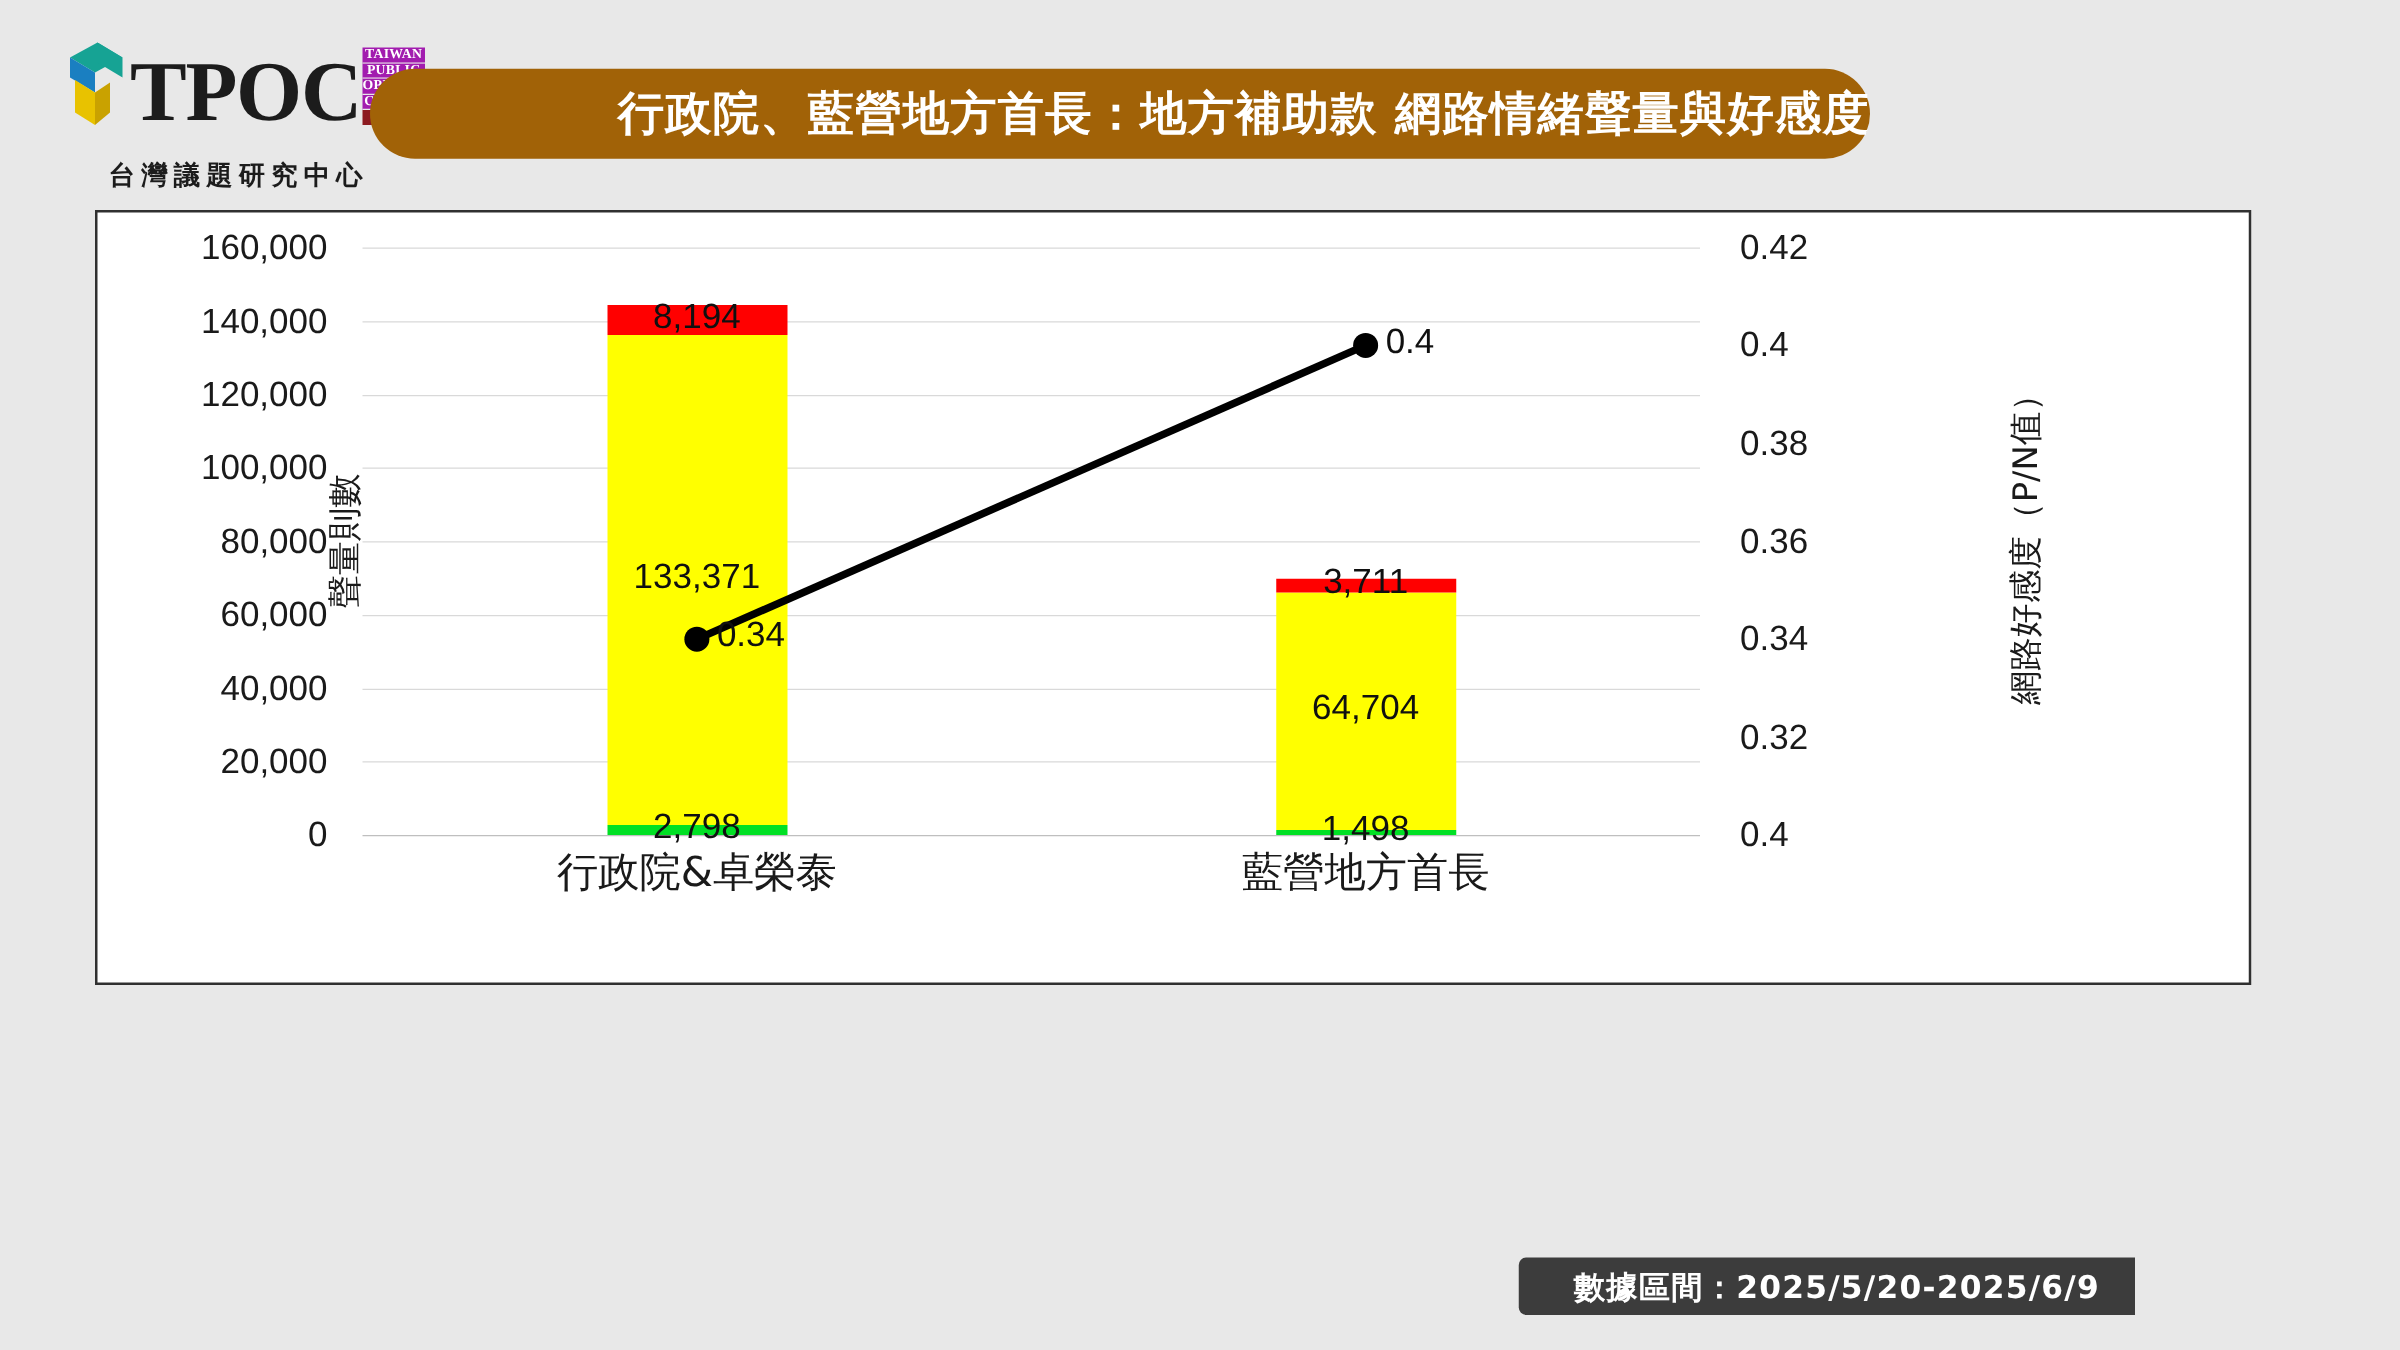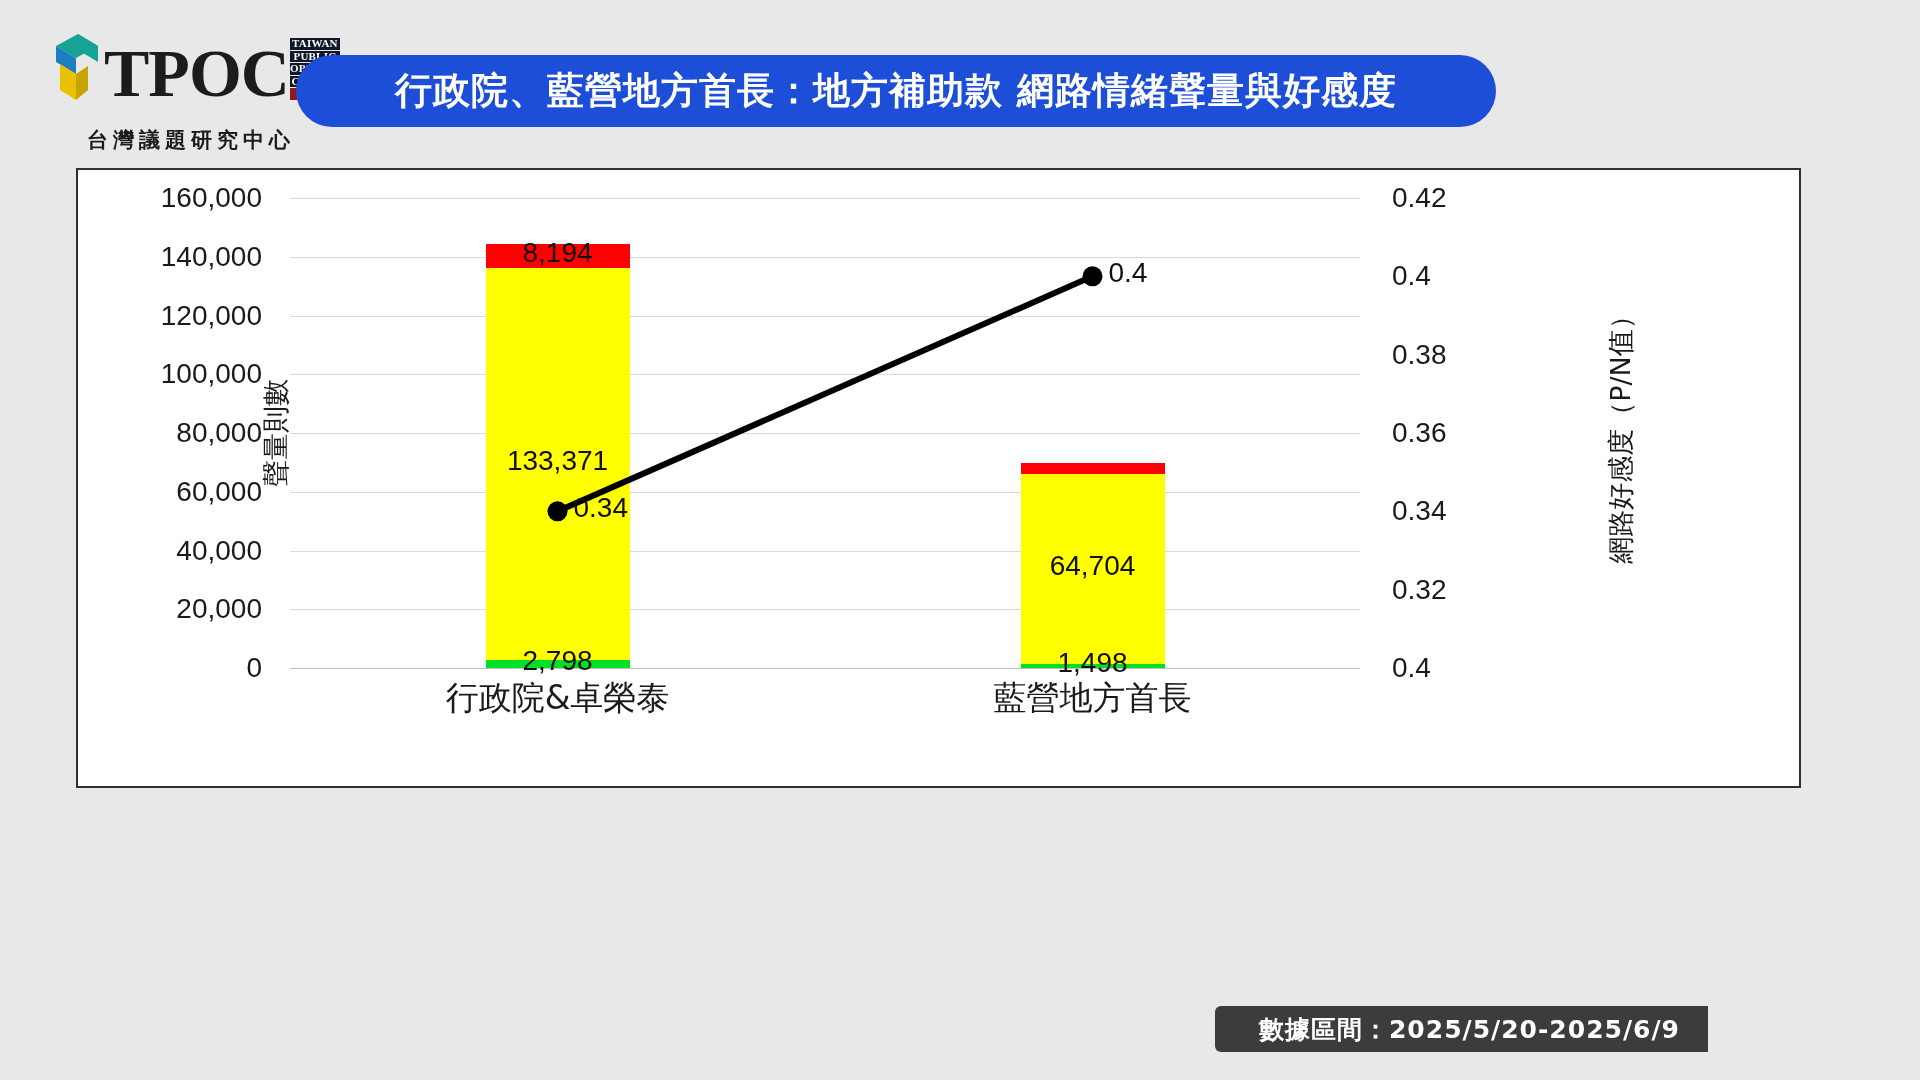--- a/index.html
+++ b/index.html
@@ -25,34 +25,34 @@
     font-size: 68px; font-weight: 700; letter-spacing: -1px;
     line-height: 0.95; color: #1c1c1c;
   }
   .logo-ribbon {
     width: 50px; margin-left: 1px; margin-bottom: 6px;
     display: flex; flex-direction: column;
   }
   .logo-ribbon span {
     display: block; font-size: 11px; font-weight: 700; line-height: 11.5px;
     font-family: "Liberation Serif", "DejaVu Serif", serif;
-    color: #fff; background: #0f172a; text-align: center;
+    color: #fff; background: #a21caf; text-align: center;
     letter-spacing: 0.2px; border-bottom: 1px solid #e8e8e8;
   }
   .logo-ribbon .tail { height: 12px; background: #8c1a20; border: none; }
   .logo-sub {
     margin-top: 20px; font-size: 21px; font-weight: 700; color: #1c1c1c;
     letter-spacing: 5px; font-family: "DejaVu Sans", sans-serif;
   }
 
   .title-pill {
     position: absolute; left: 296px; top: 55px;
     width: 1200px; height: 72px;
-    background: #1d4ed8; border-radius: 36px;
-    display: flex; align-items: center; justify-content: center;
+    background: #a16207; border-radius: 36px;
+    display: flex; align-items: center; justify-content: flex-end;
   }
   .title-text {
     color: #ffffff; font-size: 37px; font-weight: 700;
     letter-spacing: 1px; white-space: nowrap;
     font-family: "DejaVu Sans", sans-serif;
   }
 
   
   .panel {
     position: absolute; left: 76px; top: 168px;
@@ -214,20 +214,21 @@
         <div class="dlabel" style="left: 137.5px; top: 246.892px;">133,371</div>
         <div class="dlabel" style="left: 137.5px; top: 38.9686px;">8,194</div>
         <div class="cat-label" style="left: 117.5px;">行政院&amp;卓榮泰</div>
         <div class="bar-group" style="left: 730.5px; width: 144px; height: 470px;">
           <div class="seg pos" style="top: 465.6px; height: 4.40037px; background: rgb(0, 224, 36);"></div>
           <div class="seg neu" style="top: 275.532px; height: 190.068px; background: rgb(255, 255, 0);"></div>
           <div class="seg neg" style="top: 264.631px; height: 10.9011px; background: rgb(255, 0, 0);"></div>
         </div>
         <div class="dlabel" style="left: 672.5px; top: 448.8px;">1,498</div>
         <div class="dlabel" style="left: 672.5px; top: 351.566px;">64,704</div>
+        <div class="dlabel" style="left: 672.5px; top: 251.081px;">3,711</div>
         <div class="cat-label" style="left: 652.5px;">藍營地方首長</div>
         <svg class="line-svg" viewBox="0 0 1070 470">
           <polyline points="267.5,313.33333333333314 802.5,78.3333333333332" fill="none" stroke="#000000" stroke-width="6"></polyline>
           <circle cx="267.5" cy="313.33333333333314" r="10" fill="#000000"></circle>
           <circle cx="802.5" cy="78.3333333333332" r="10" fill="#000000"></circle>
         </svg>
         <div class="pn-label" style="left: 283.5px; top: 294.333px;">0.34</div>
         <div class="pn-label" style="left: 818.5px; top: 59.3333px;">0.4</div>
       </div>
 

